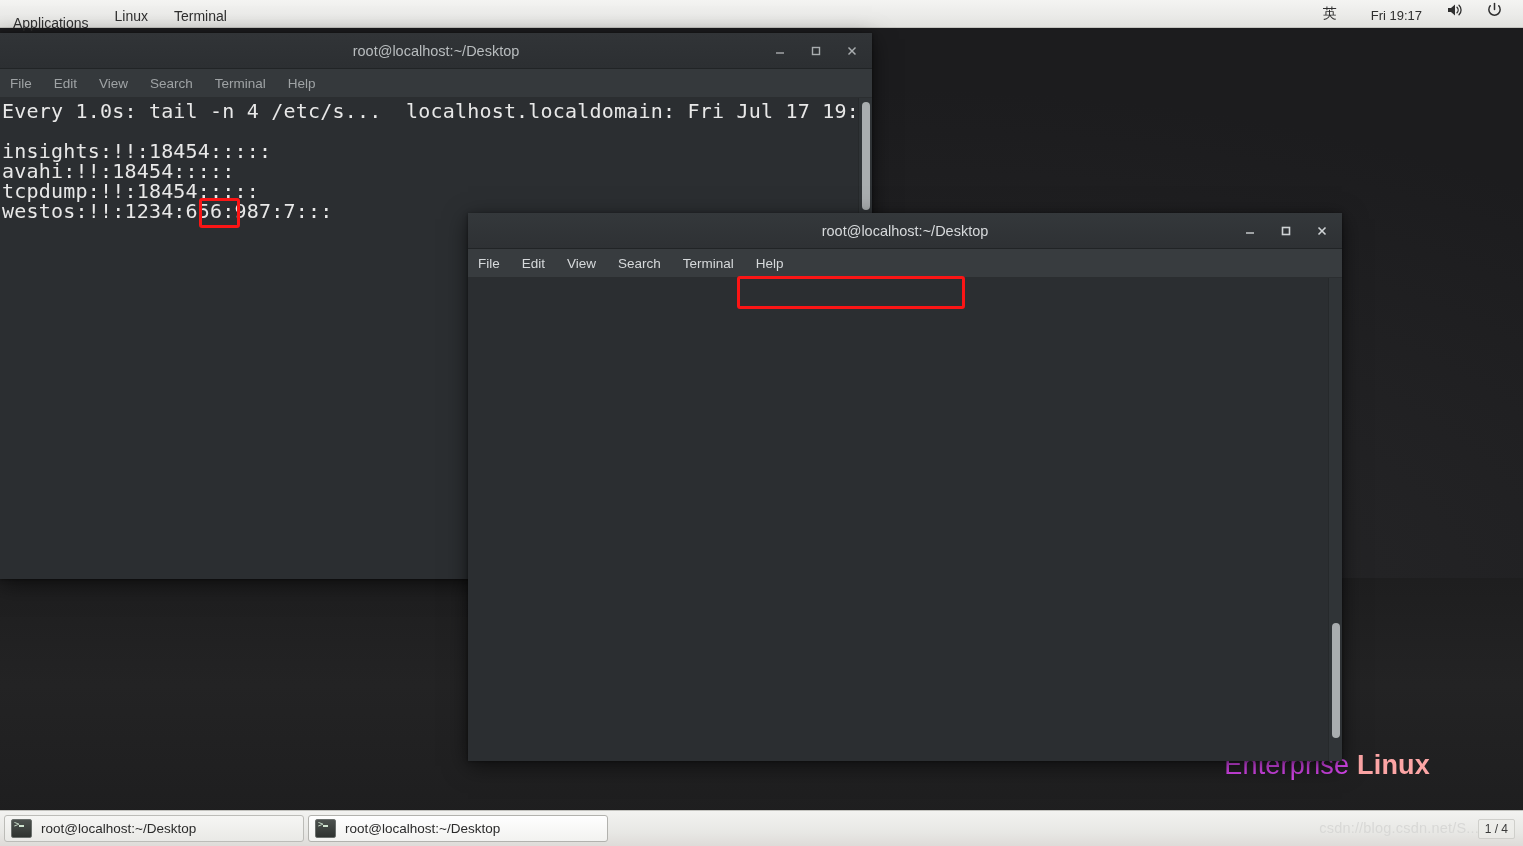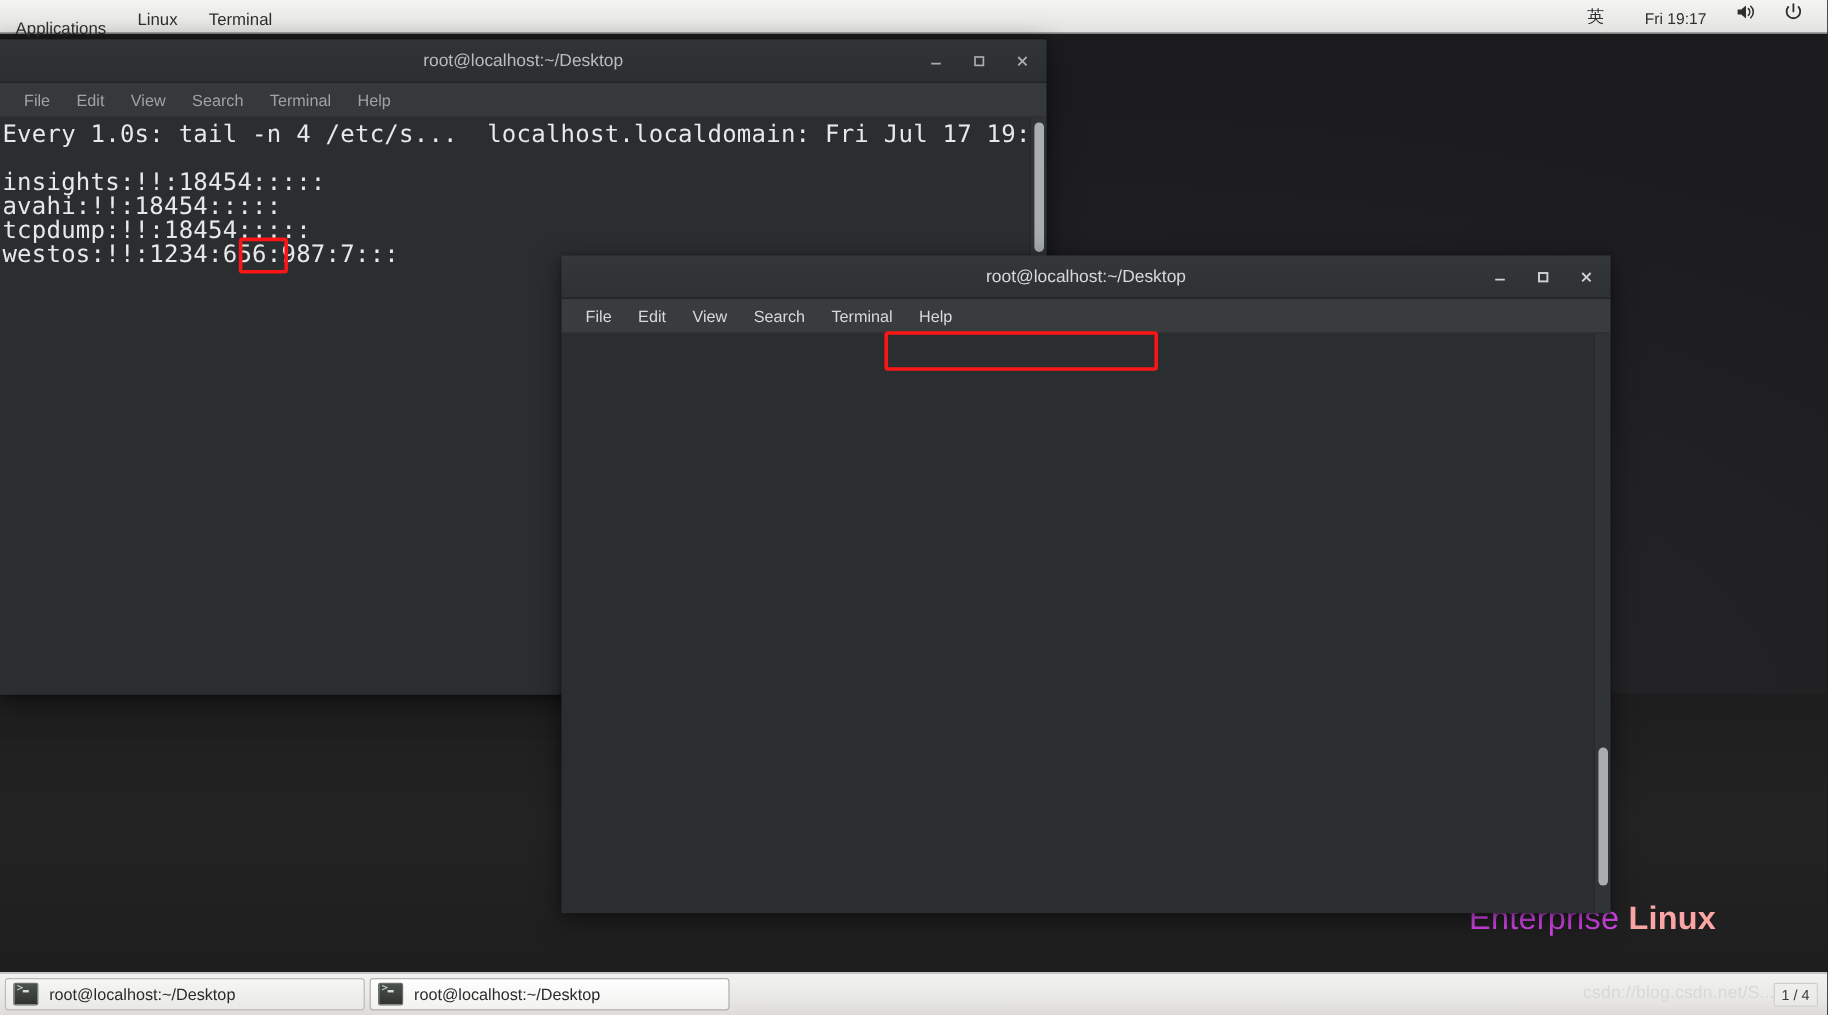--- a/index.html
+++ b/index.html
@@ -129,21 +129,20 @@
   }
   .term-window.inactive .win-btn { color: #a9adaf; }
   .win-btn svg { display: block; }
 
   .term-menubar {
     height: 28px;
     background: #383c3f;
     border-bottom: 1px solid #2b2e30;
     display: flex;
     align-items: center;
-    padding-left: 10px;
     gap: 2px;
   }
   .term-window.inactive .term-menubar { background: #35393c; }
   .menu-item {
     font-size: 13.5px;
     color: #d6d9db;
     padding: 2px 10px;
     white-space: nowrap;
   }
   .term-window.inactive .menu-item { color: #9fa3a5; }

